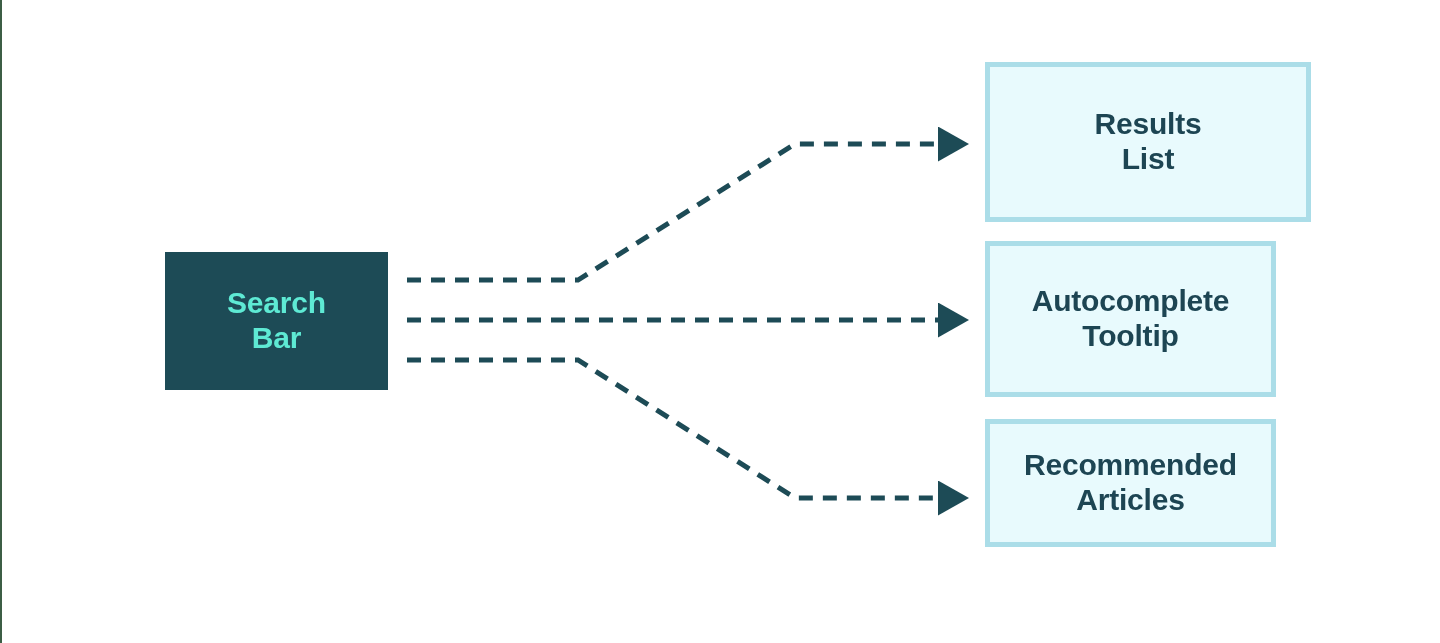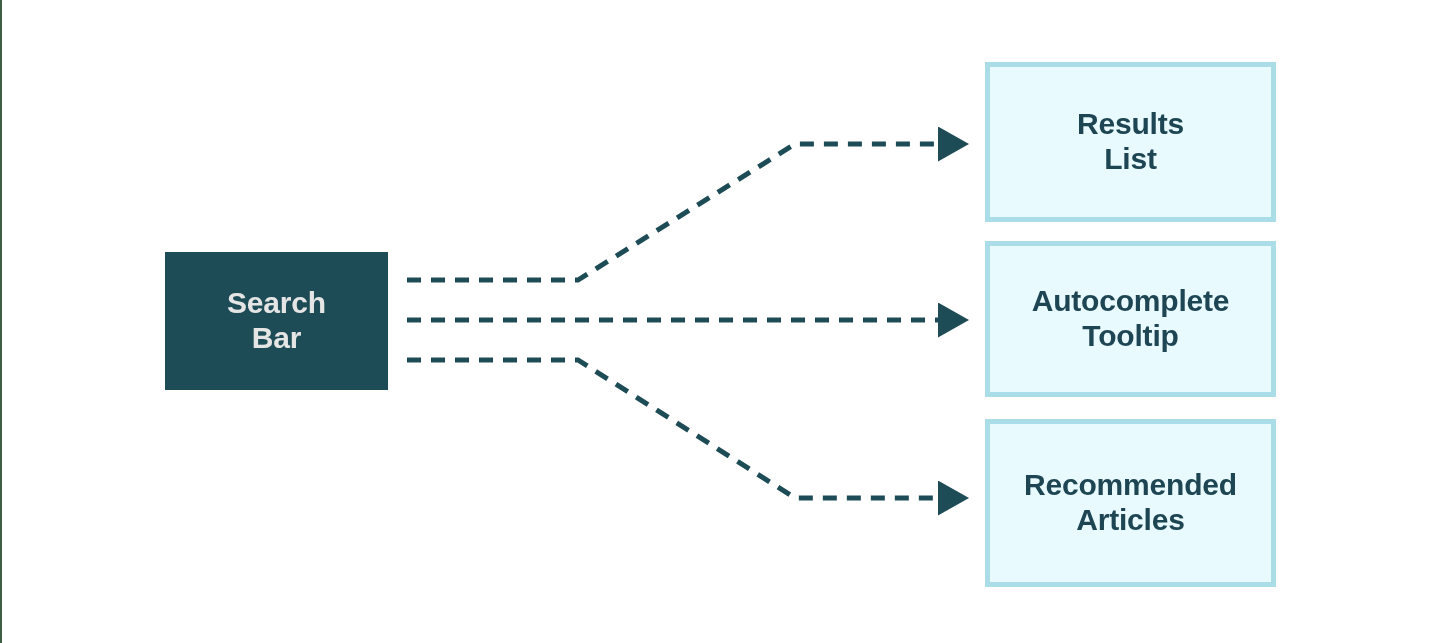--- a/index.html
+++ b/index.html
@@ -39,21 +39,21 @@
     box-sizing: border-box;
     display: flex;
     align-items: center;
     justify-content: center;
     text-align: center;
     line-height: 1.16;
     letter-spacing: -0.2px;
   }
   .node-source {
     background: #1d4b56;
-    color: #e5e5e5;
+    color: #5eead4;
     font-size: 30px;
     font-weight: bold;
     justify-content: center;
   }
   .node-target {
     background: #e8fafd;
     border: 5px solid #abdde8;
     color: #1d4553;
     font-size: 30px;
     font-weight: bold;
@@ -82,28 +82,28 @@
     <polyline class="connector" points="407,320 940,320" fill="none" stroke="#1d4b56" stroke-width="5" stroke-dasharray="14 10" stroke-linecap="butt" marker-end="url(#arrowhead)"></polyline>
 
     <polyline class="connector" points="407,360 578,360 795,498 940,498" fill="none" stroke="#1d4b56" stroke-width="5" stroke-dasharray="14 10" stroke-linecap="butt" marker-end="url(#arrowhead)"></polyline>
   </svg>
 
   <div class="node node-source" style="left:165px; top:252px; width:223px; height:138px;">
     <span class="node-label">Search
 Bar</span>
   </div>
 
-  <div class="node node-target" style="left:985px; top:62px; width:291px; height:160px;">
+  <div class="node node-target" style="left:985px; top:62px; width:326px; height:160px;">
     <span class="node-label">Results
 List</span>
   </div>
 
   <div class="node node-target" style="left:985px; top:241px; width:291px; height:156px;">
     <span class="node-label">Autocomplete
 Tooltip</span>
   </div>
 
-  <div class="node node-target" style="left:985px; top:419px; width:291px; height:168px;">
+  <div class="node node-target" style="left:985px; top:419px; width:291px; height:128px;">
     <span class="node-label">Recommended
 Articles</span>
   </div>
 
 </div>
 
 </body></html>

